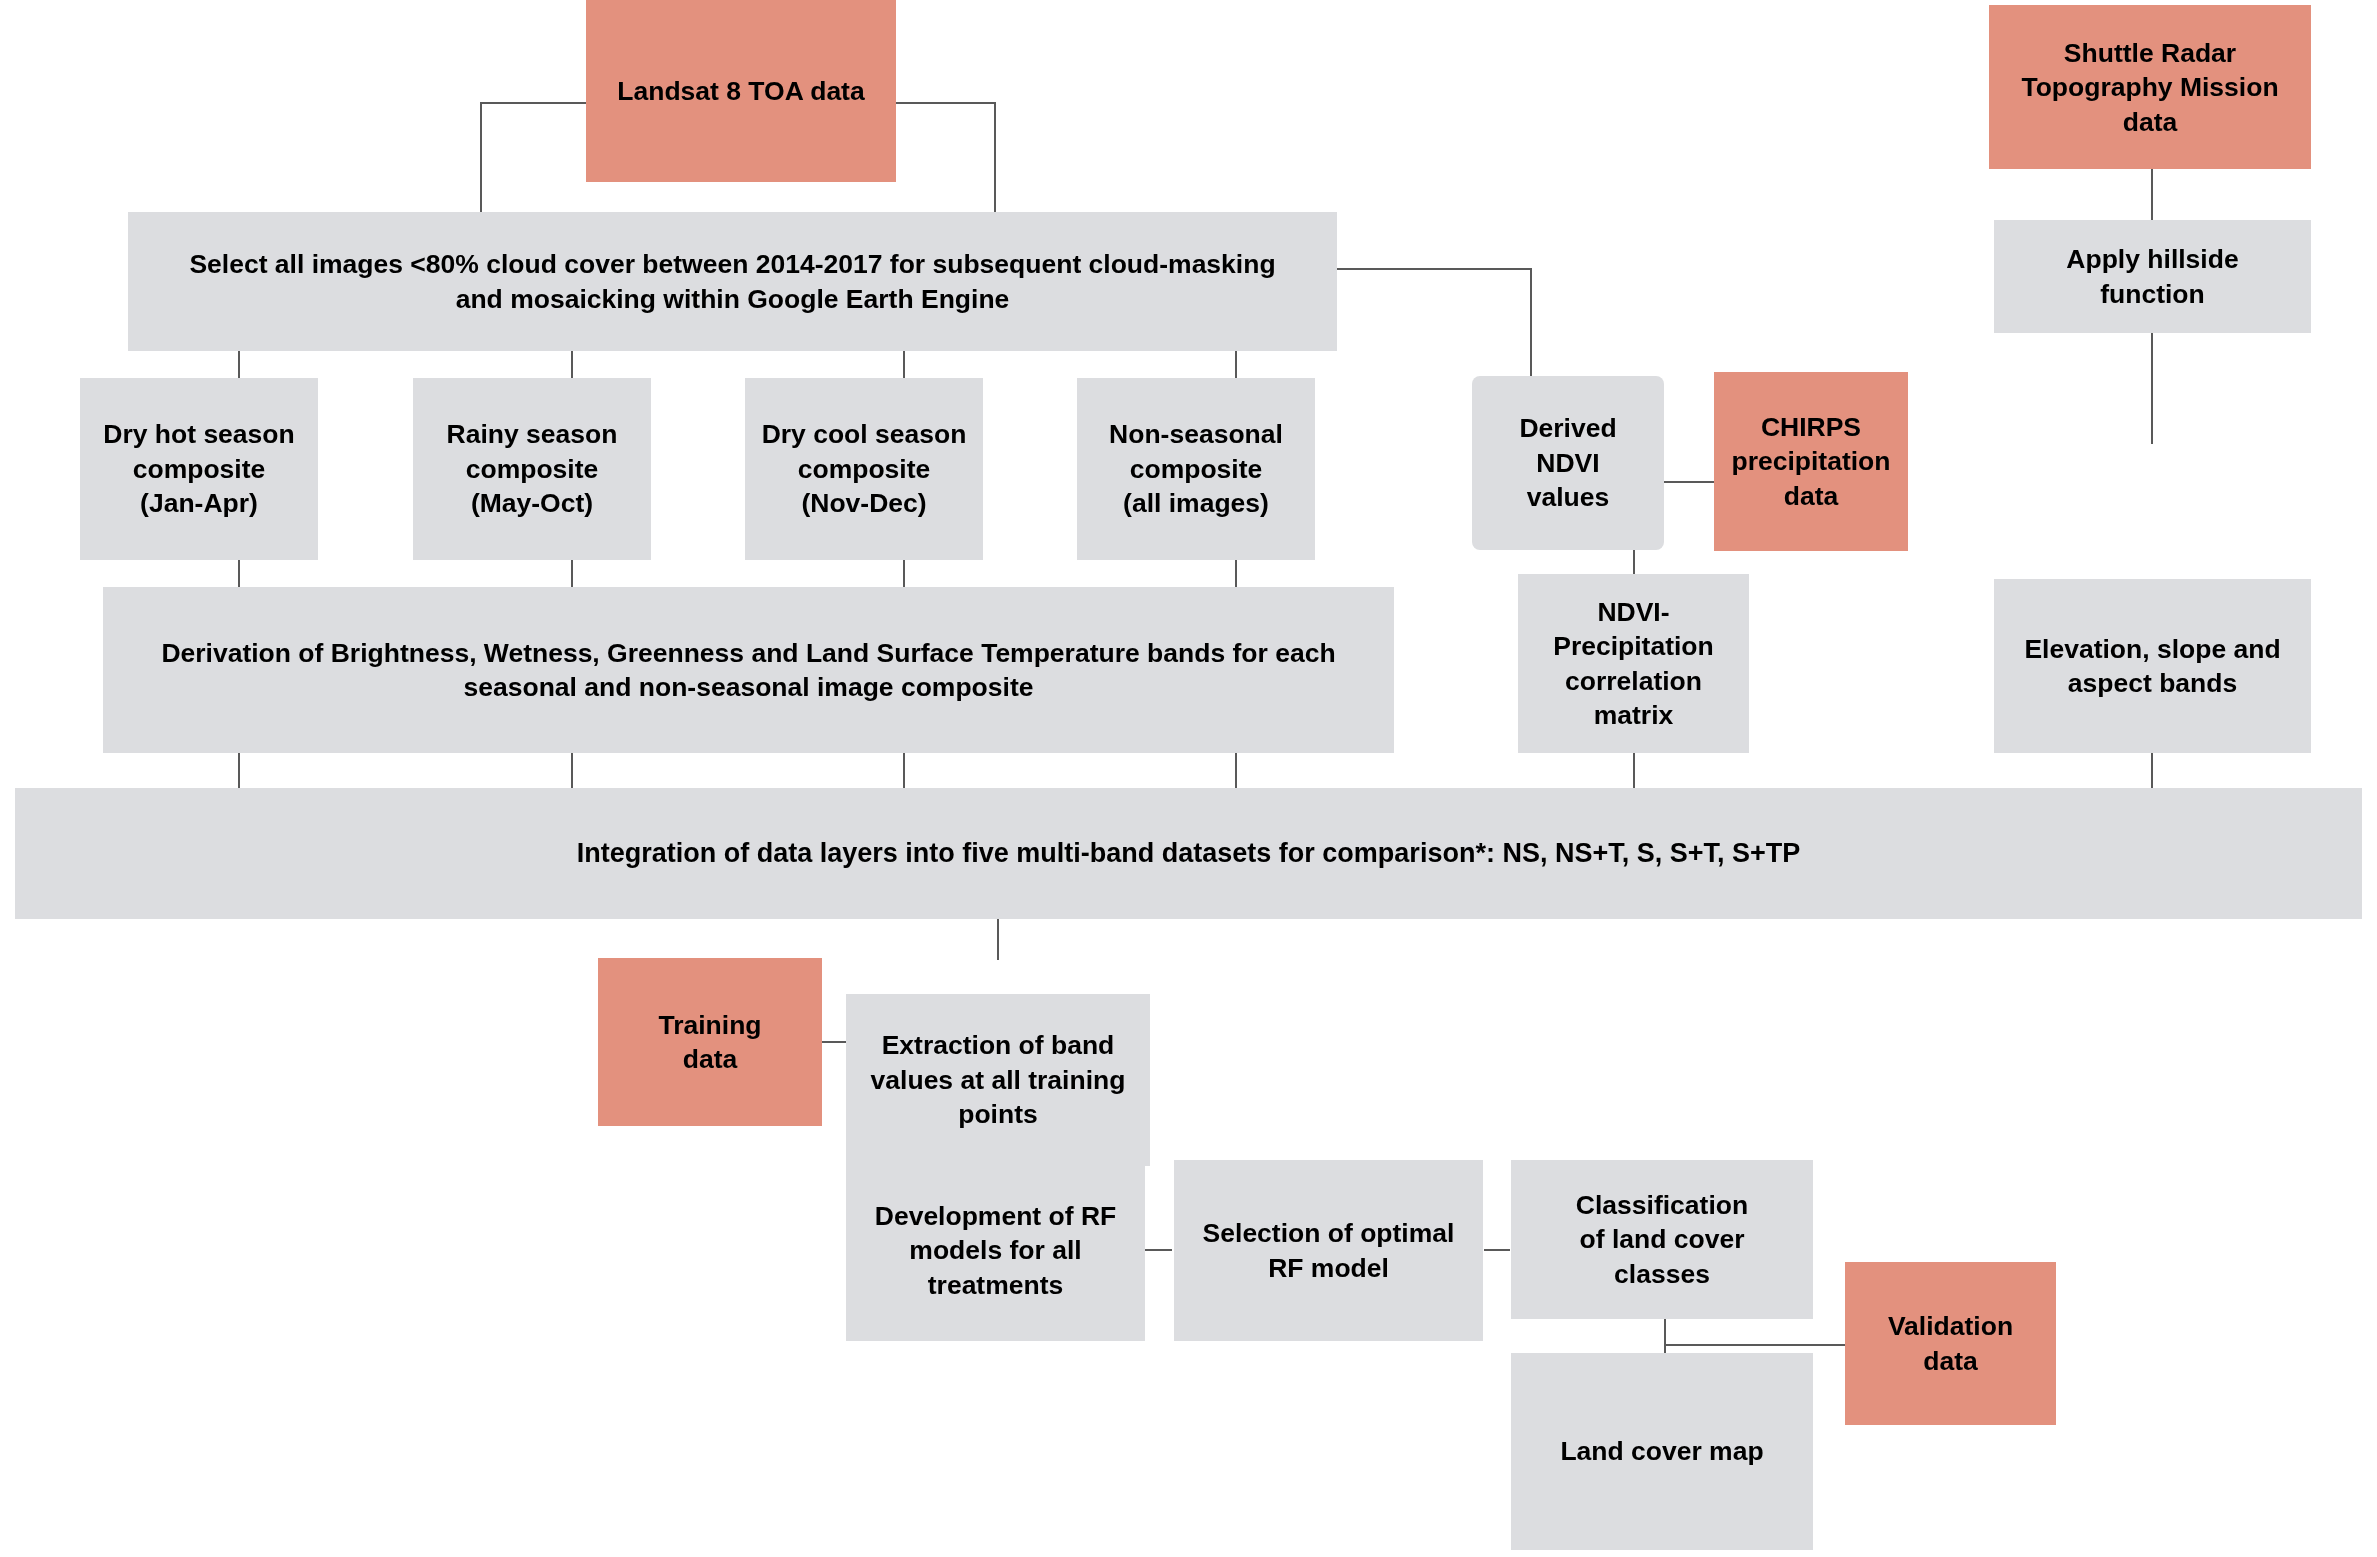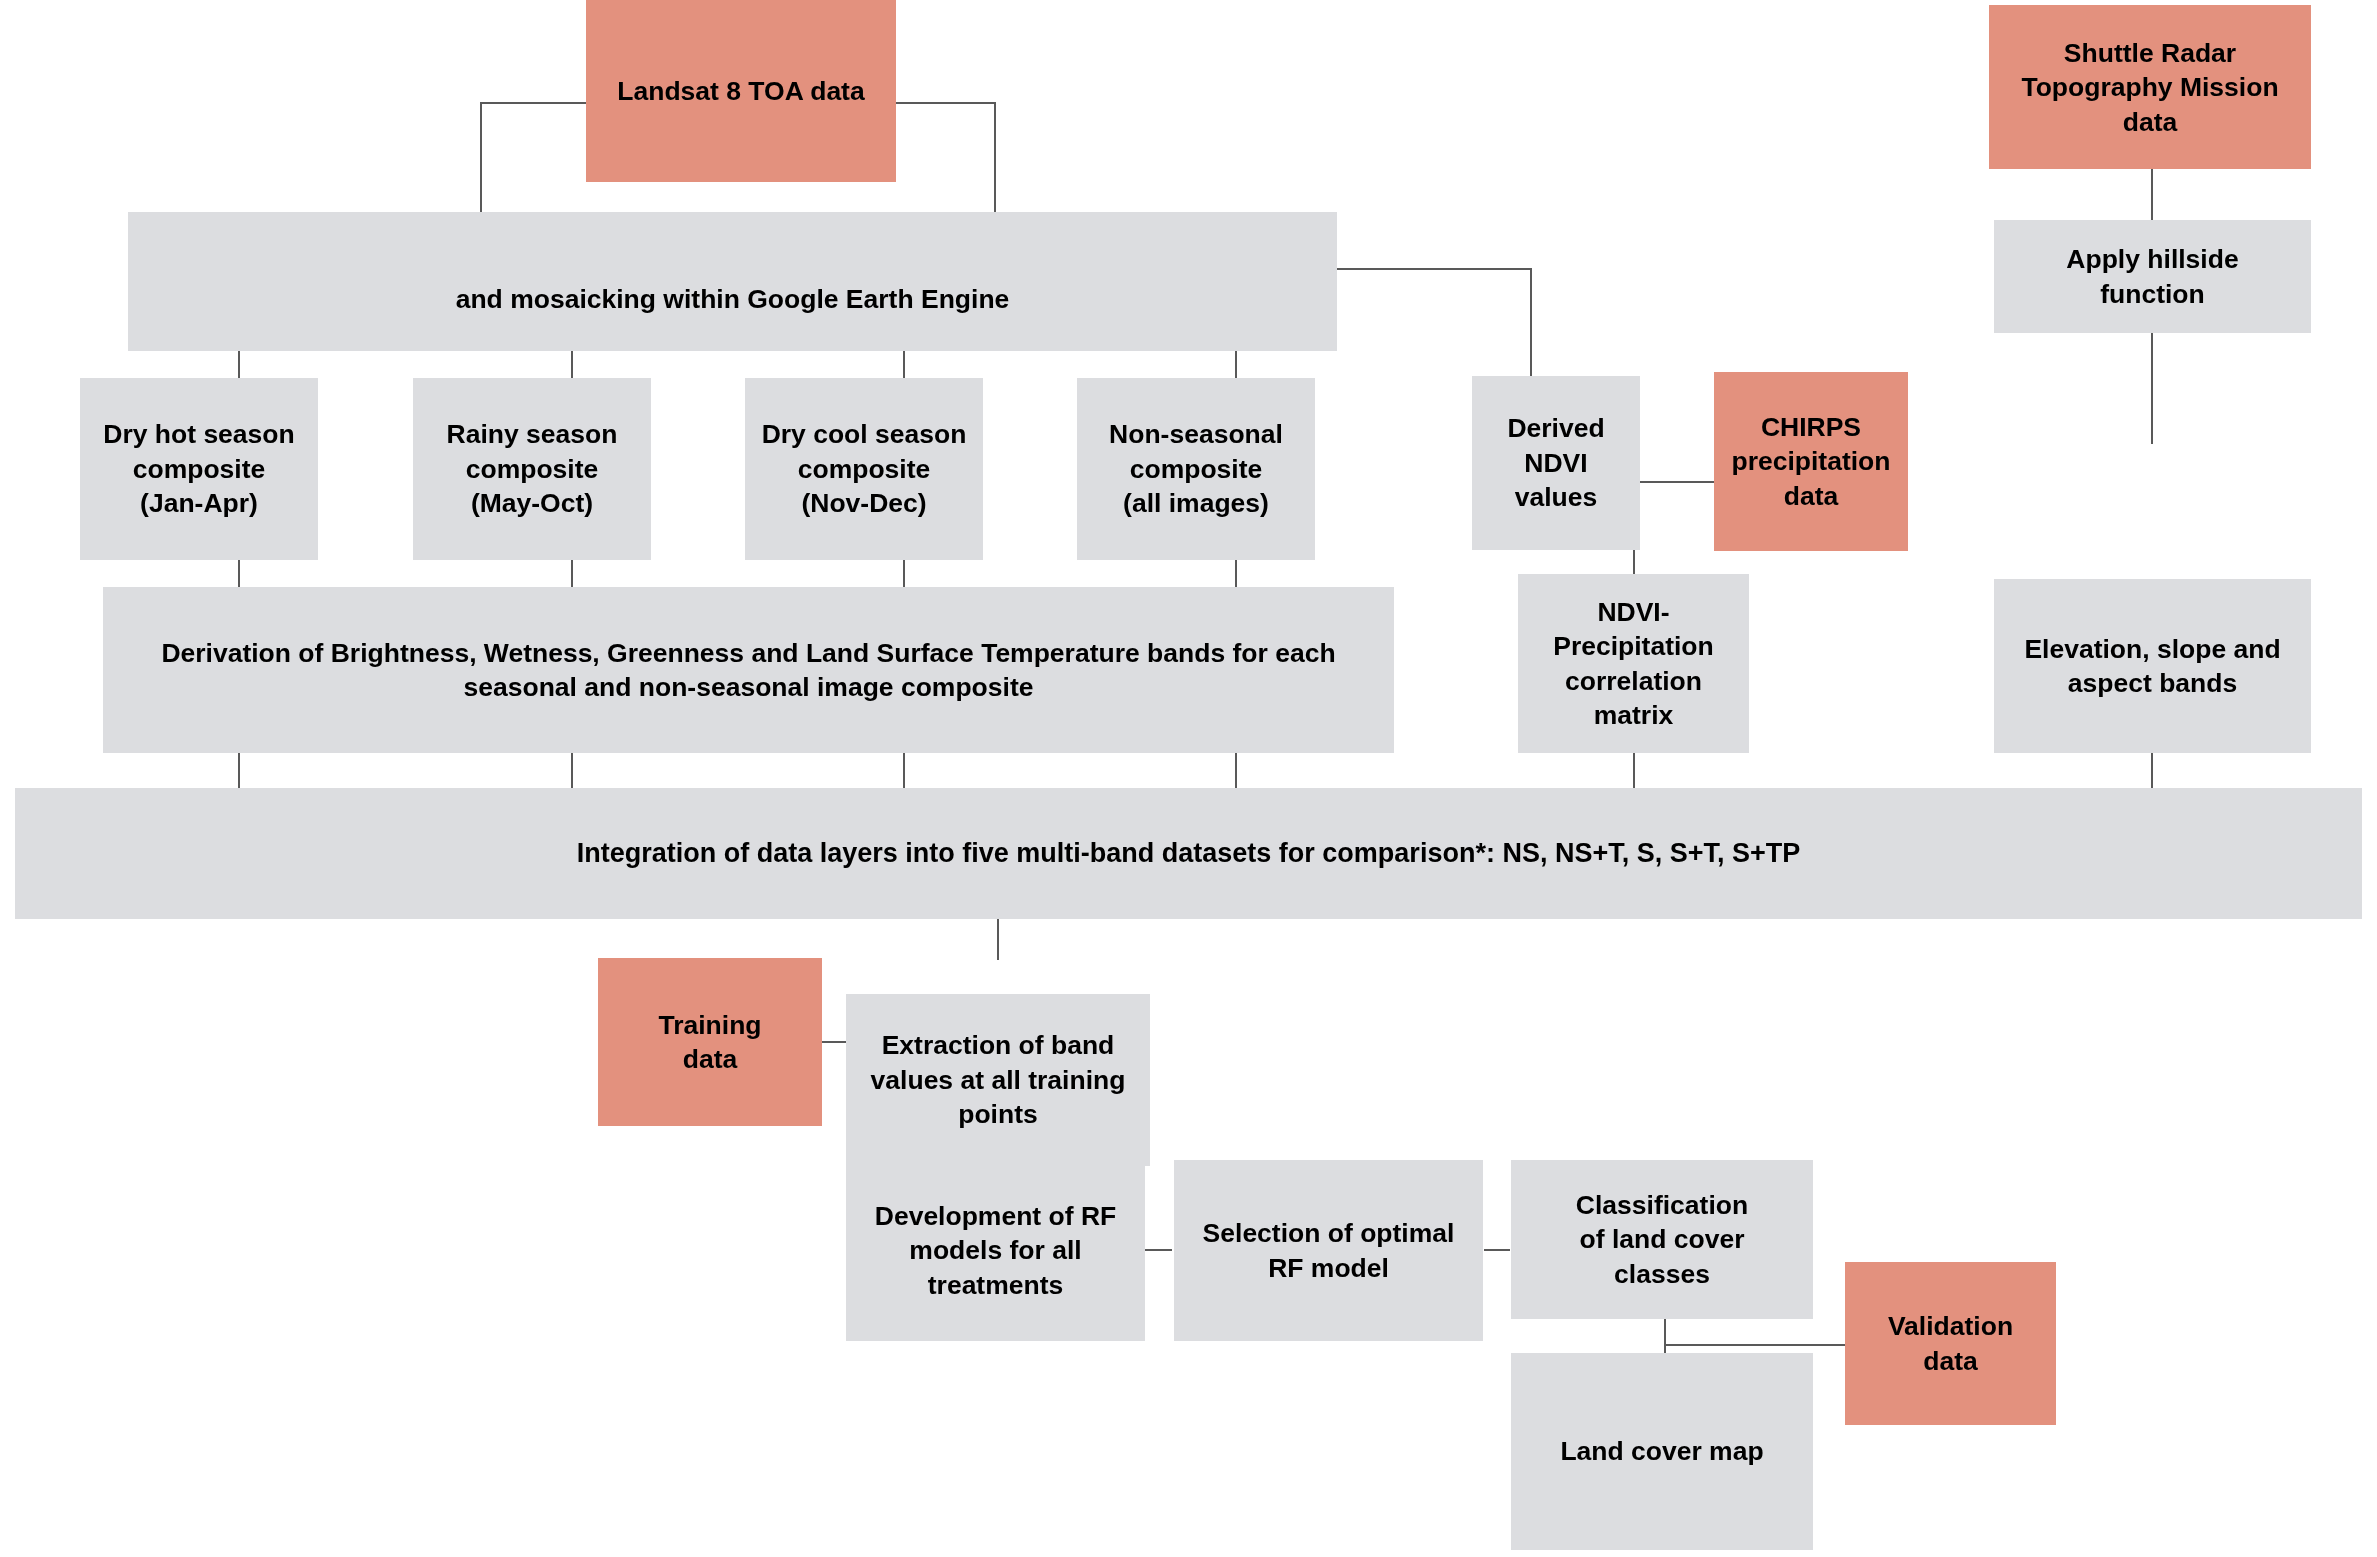--- a/index.html
+++ b/index.html
@@ -106,21 +106,21 @@
   <div class="node salmon fs-lg" style="left:1989px; top:5.4px; width:322px; height:164px;">
     <span class="txt">
       <span>Shuttle Radar</span><br>
       <span>Topography Mission</span><br>
       <span>data</span>
     </span>
   </div>
 
   <div class="node gray fs-lg" style="left:128px; top:212px; width:1209px; height:139px;">
     <span class="txt">
-      <br>
+      <span>Select all images &lt;80% cloud cover between 2014-2017 for subsequent cloud-masking</span><br>
       <span>and mosaicking within Google Earth Engine</span>
     </span>
   </div>
 
   <div class="node gray fs-lg" style="left:1994px; top:220px; width:317px; height:113px;">
     <span class="txt">
       <span>Apply hillside</span><br>
       <span>function</span>
     </span>
   </div>
@@ -150,21 +150,21 @@
   </div>
 
   <div class="node gray fs-lg" style="left:1077px; top:378px; width:238px; height:182px;">
     <span class="txt">
       <span>Non-seasonal</span><br>
       <span>composite</span><br>
       <span>(all images)</span>
     </span>
   </div>
 
-  <div class="node gray fs-lg" style="left:1472px; top:376px; width:168px; height:174px;">
+  <div class="node gray fs-lg" style="left:1472px; top:376px; width:192px; height:174px;border-radius:8px;">
     <span class="txt">
       <span>Derived</span><br>
       <span>NDVI</span><br>
       <span>values</span>
     </span>
   </div>
 
   <div class="node salmon fs-lg" style="left:1714px; top:372px; width:194px; height:179px;">
     <span class="txt">
       <span>CHIRPS</span><br>

